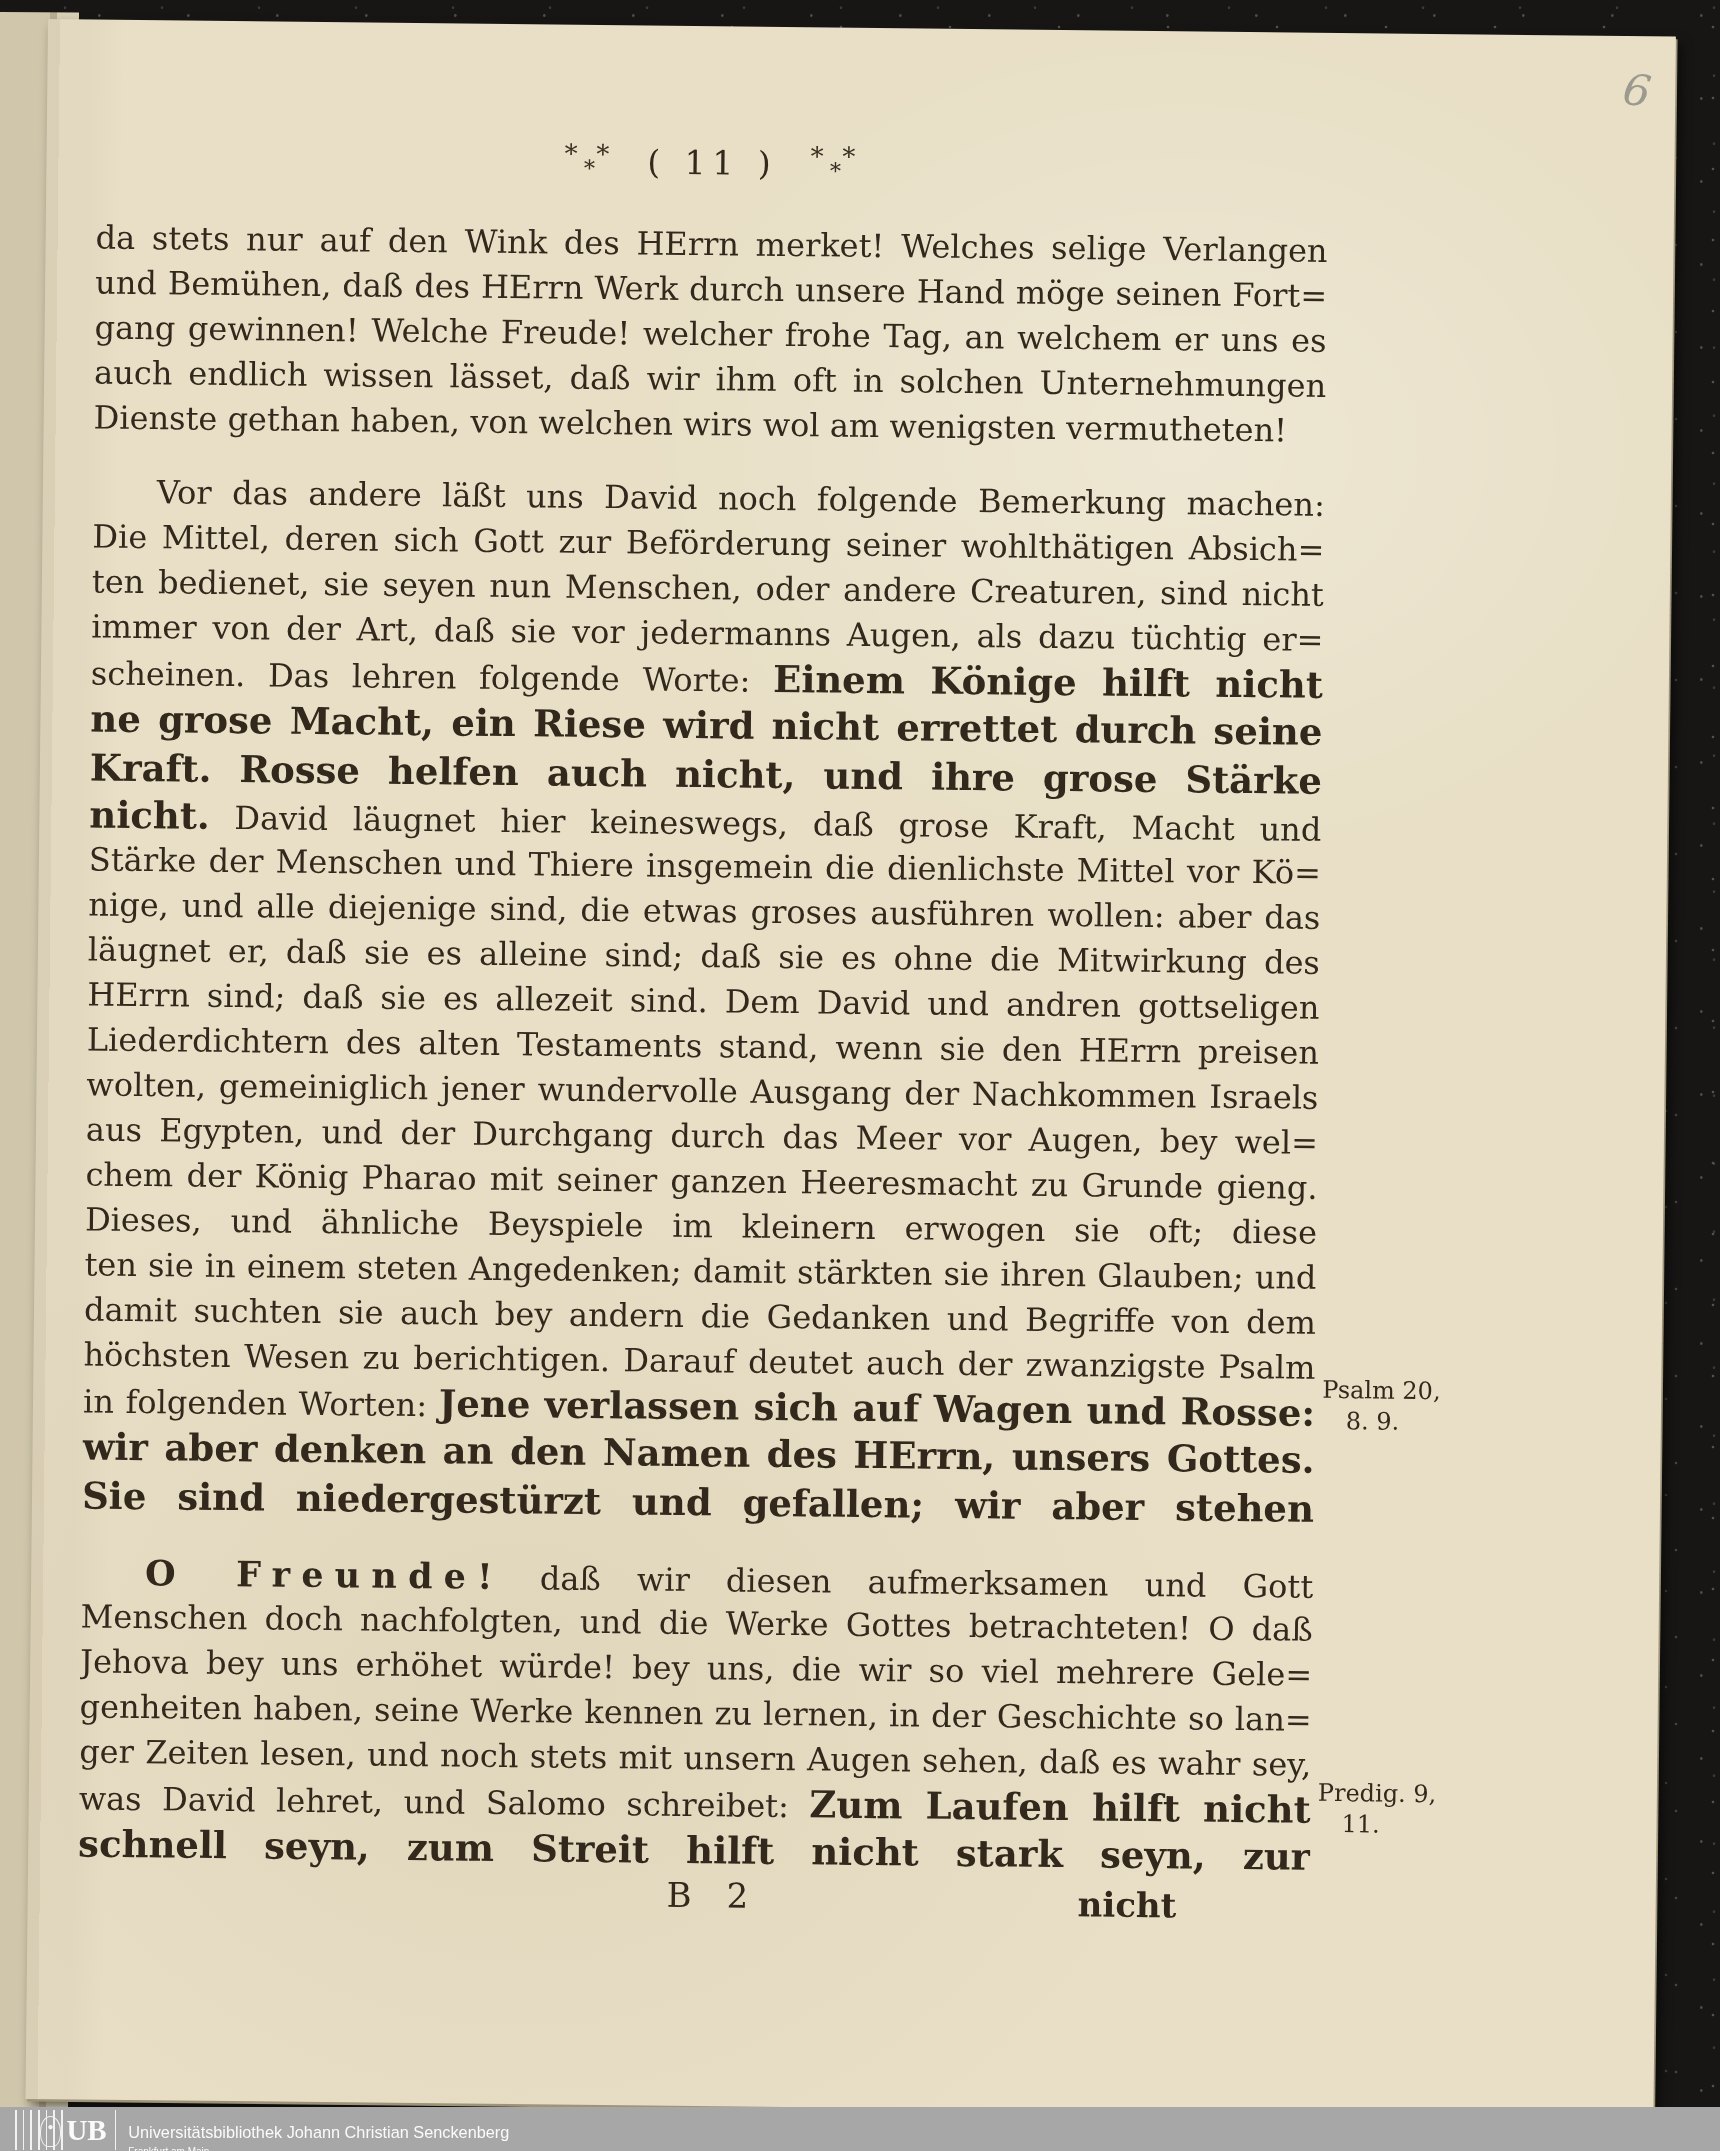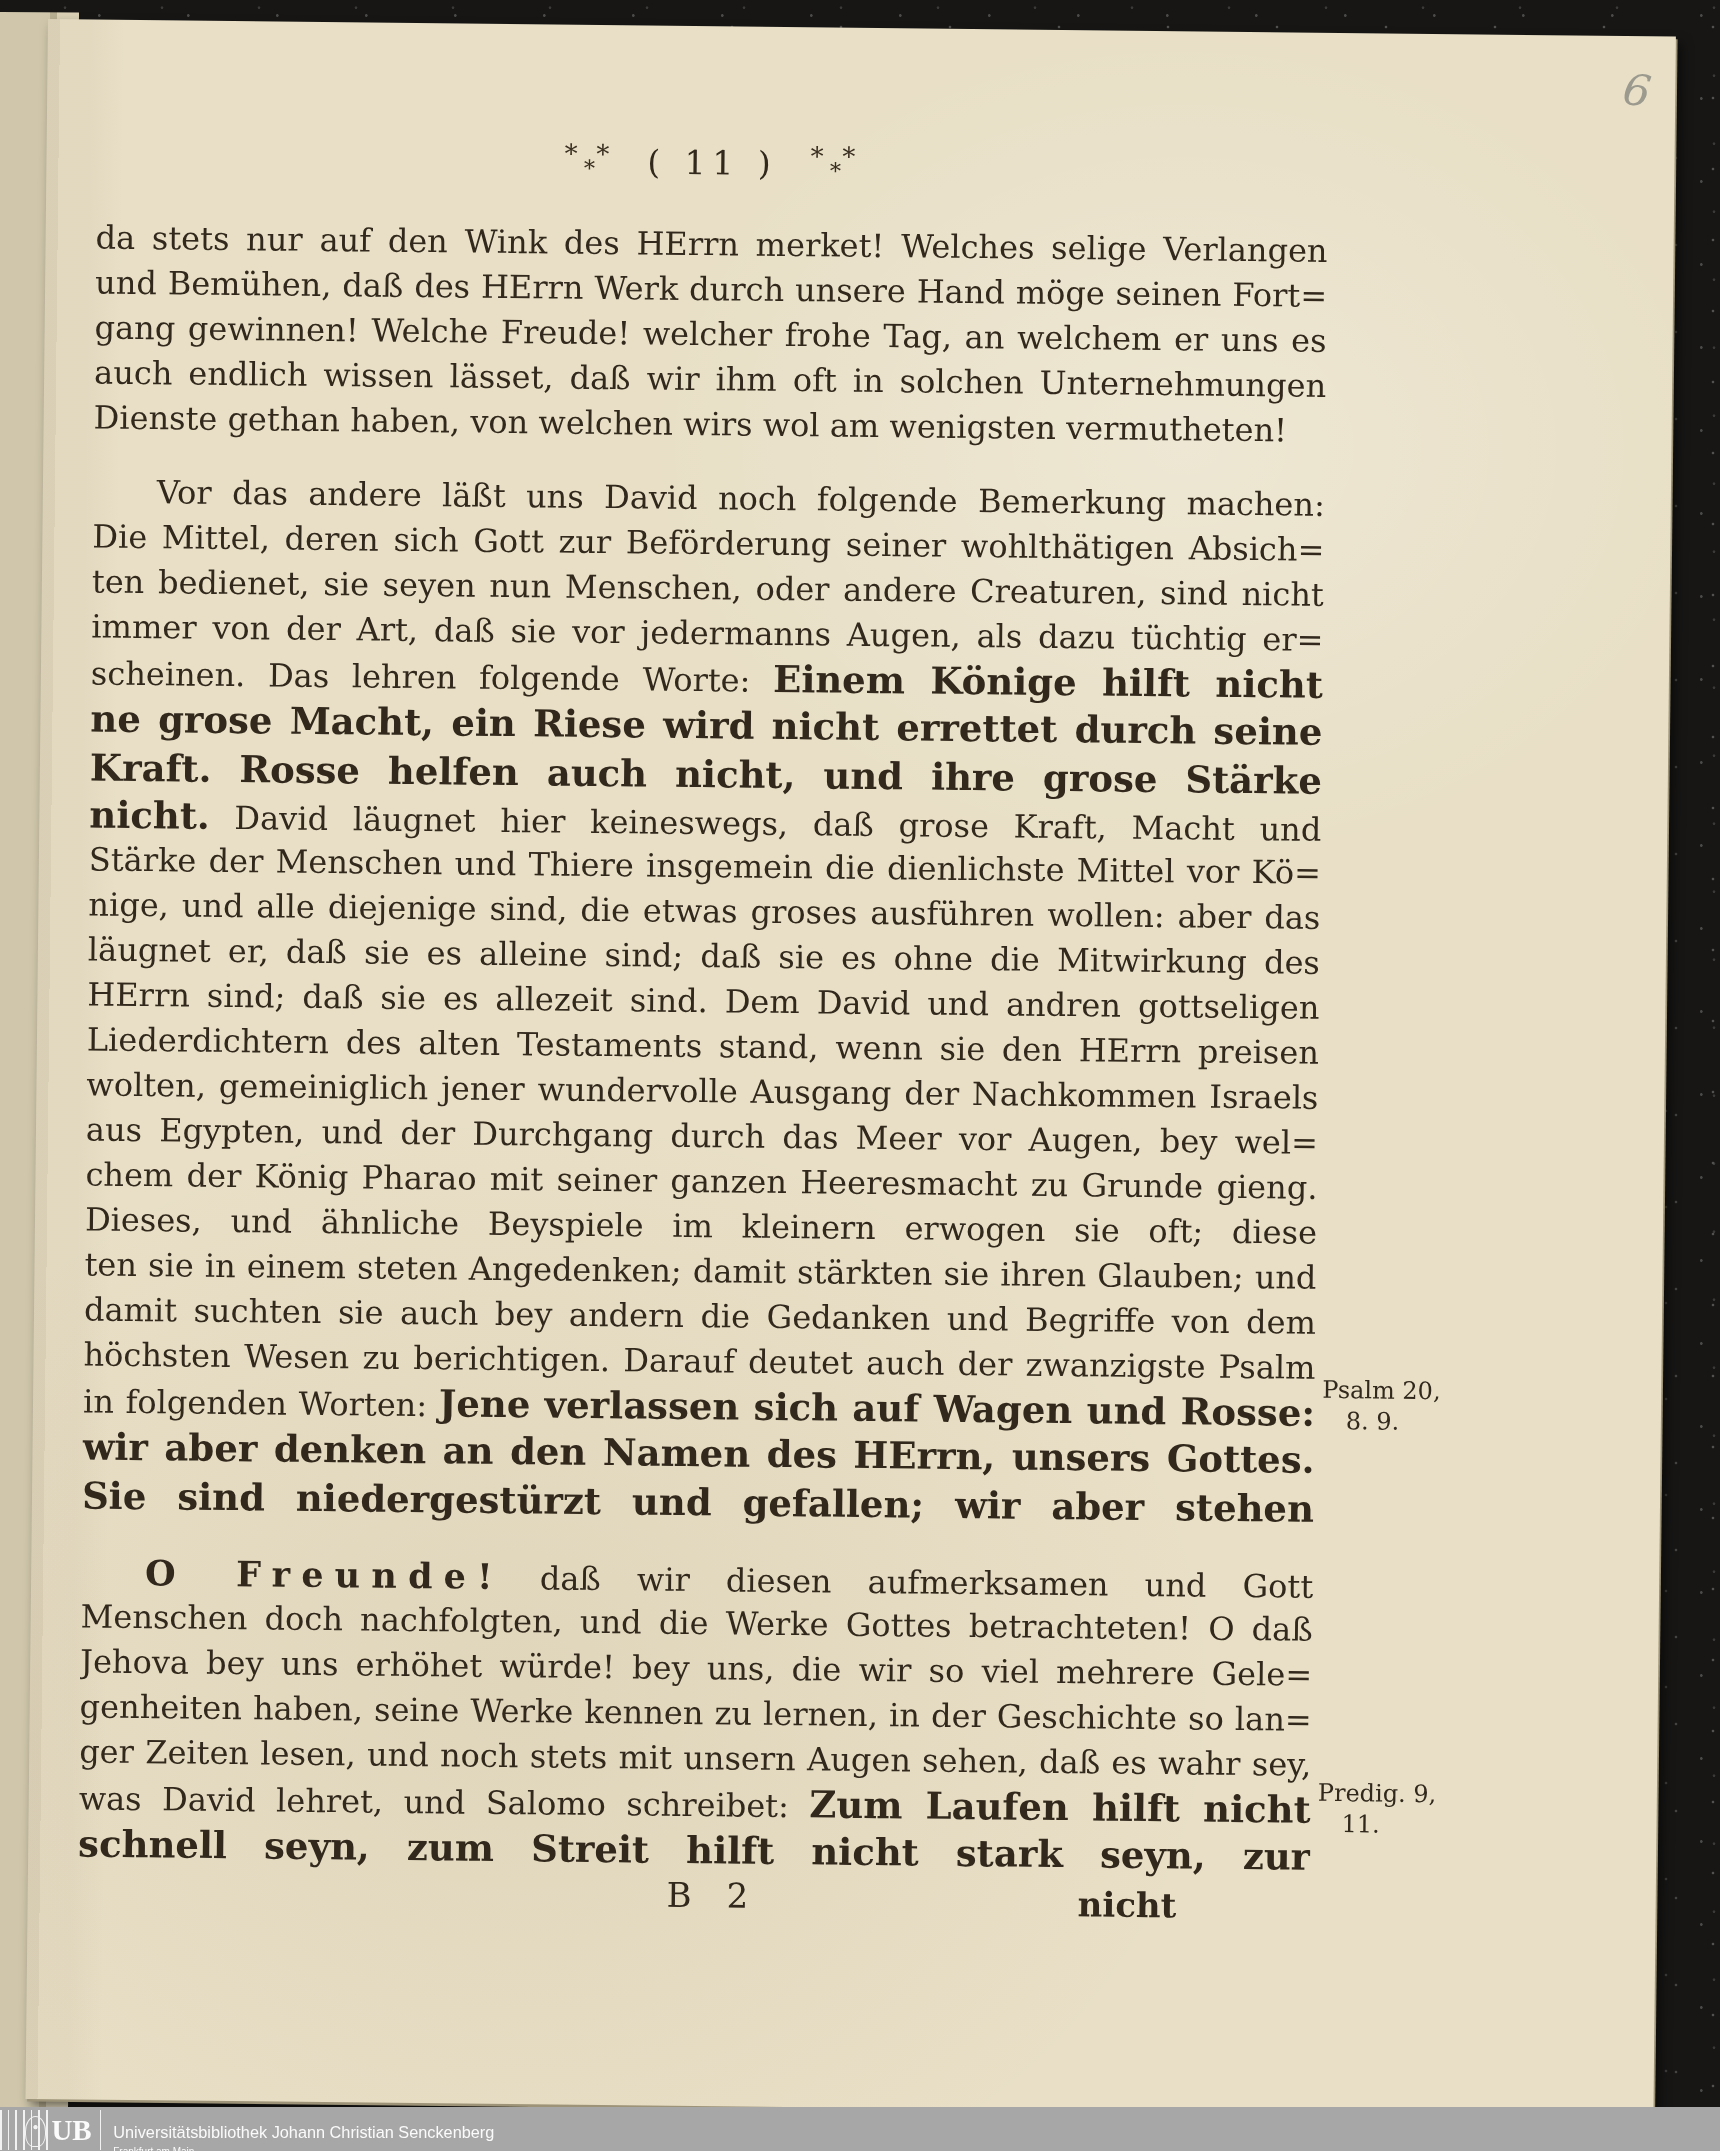--- a/index.html
+++ b/index.html
@@ -68,21 +68,21 @@
   }
   .margin-note .mn2{padding-left:24px;font-family:"DejaVu Serif",serif;}
   .note-psalm{top:1342px;}
   .note-predig{top:1745px;}
   
   .footer-bar{
     position:absolute;left:0;bottom:0;width:1721px;height:45px;
     background:#a7a7a7;display:flex;align-items:center;z-index:5;
     font-family:"Liberation Sans","DejaVu Sans",sans-serif;
   }
-  .ub-logo{display:flex;align-items:center;height:100%;padding-left:0;}
+  .ub-logo{display:flex;align-items:center;height:100%;padding-left:15px;}
   .book-spines{
     width:48px;height:40px;margin-right:1.7px;position:relative;
     background:repeating-linear-gradient(90deg,#f2f2f2 0 1.7px,transparent 1.7px 7.7px);
   }
   .portrait{
     position:absolute;right:1.7px;top:6px;width:19px;height:29px;
     border:1.7px solid #f2f2f2;border-radius:50% 50% 40% 40%;
     background:radial-gradient(circle 5.2px at 50% 35%, #f2f2f2 0 1.7px, transparent 2.6px);
   }
   .ub-text{color:#fbfbfb;font-size:29px;font-weight:bold;font-family:"Liberation Serif","DejaVu Serif",serif;

